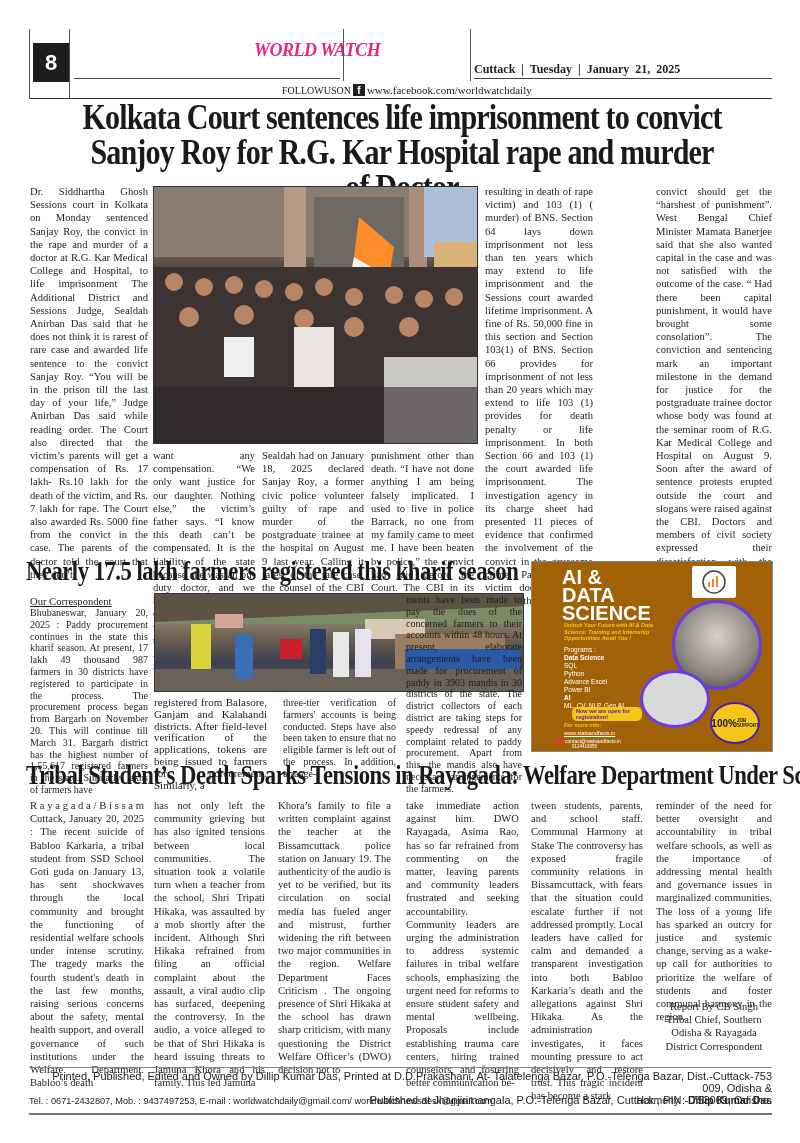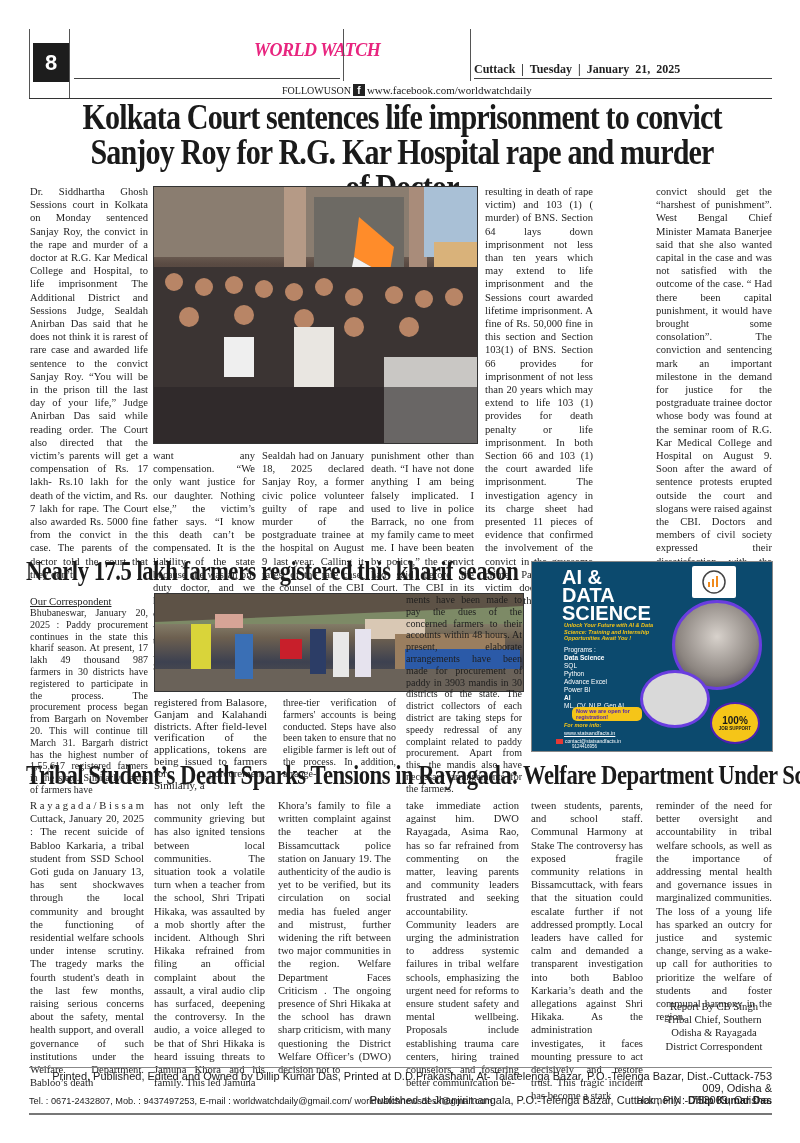--- a/index.html
+++ b/index.html
@@ -23,21 +23,21 @@
   .h1 { left: 24px; top: 100px; width: 756px; font-size: 35px; letter-spacing: -1px; transform: scaleX(0.86); transform-origin: center top; }
   .h2 { left: 26px; top: 558px; width: 500px; font-size: 27px; text-align: left; letter-spacing: -0.6px; transform: scaleX(0.84); transform-origin: left top; white-space: nowrap; }
   .h3 { left: 26px; top: 762px; width: 750px; font-size: 27px; text-align: left; letter-spacing: -0.6px; transform: scaleX(0.84); transform-origin: left top; white-space: nowrap; }
   
   .col { font-size: 10.6px; line-height: 13.2px; text-align: justify; hyphens: manual; color: #1e1e1e; }
   .byline-u { text-decoration: underline; font-family: Liberation Serif, serif; }
   
   .photo { overflow: hidden; border: 1px solid #333; }
   .photo1 { left: 153px; top: 186px; width: 325px; height: 258px; background: linear-gradient(180deg, #7a6a5c 0%, #9a8878 18%, #5a4b43 30%, #3b3130 55%, #2d2a2c 75%, #484644 100%); }
   .photo2 { left: 154px; top: 593px; width: 370px; height: 99px; background: linear-gradient(180deg, #5f6a58 0%, #8c8771 25%, #6d6050 45%, #3d4150 70%, #5c564e 100%); }
-  .ad { left: 531px; top: 561px; width: 242px; height: 191px; background: #0c4a6e; color: #fff; font-family: "Liberation Sans", sans-serif; border: 1px solid #888; }
+  .ad { left: 531px; top: 561px; width: 242px; height: 191px; background: #a16207; color: #fff; font-family: "Liberation Sans", sans-serif; border: 1px solid #888; }
   .rule-h { height: 1px; background: #888; }
   .footer { font-family: "Liberation Sans", sans-serif; font-size: 9.5px; color: #222; }
 </style>
 </head>
 <body>
 
 <div class="abs mast-left-rule"></div>
 <div class="abs mast-rule2"></div>
 <div class="abs page-num">8</div>
 <div class="abs logo">WORLD WATCH</div>
@@ -156,21 +156,21 @@
   <div style="position:absolute; left:32px; top:168px; font-size:5.5px; text-decoration:underline;">www.statsandfacts.in</div>
   <div style="position:absolute; left:24px; top:176px; font-size:5px; display:flex; gap:2px; align-items:center;">
     <span style="display:inline-block; width:7px; height:5px; background:#e53935;"></span>
     <span>contact@statsandfacts.in</span>
   </div>
   <div style="position:absolute; left:40px; top:182px; font-size:4.5px; line-height:5px;">
     <span>9124416956</span>
   </div>
   <div style="position:absolute; left:140px; top:38px; width:90px; height:90px; border-radius:50%; background:radial-gradient(circle at 50% 40%, #d8d2cc 0%, #8c8580 60%, #3a3340 100%); border:3px solid #6a3de0;"></div>
   <div style="position:absolute; left:108px; top:108px; width:70px; height:58px; border-radius:50%; background:#d9d9d9; border:3px solid #6a3de0;"></div>
-  <div style="position:absolute; left:178px; top:140px; width:50px; height:42px; border-radius:50%; background:#f5c518; color:#1a1a1a; display:flex; flex-direction:column; align-items:center; justify-content:center; border:2px solid #4d1fb3;">
+  <div style="position:absolute; left:178px; top:140px; width:50px; height:42px; border-radius:50%; background:#f5c518; color:#1a1a1a; display:flex; align-items:center; justify-content:center; border:2px solid #4d1fb3;">
     <span style="font-weight:bold; font-size:10px;">100%</span>
     <span style="font-size:4.5px; font-weight:bold;">JOB SUPPORT</span>
   </div>
 </div>
 
 <div class="abs headline h3">Tribal Student’s Death Sparks Tensions in Rayagada: Welfare Department Under Scrutiny</div>
 
 <div class="abs col" style="left:30px; top:799px; width:114px;">R a y a g a d a / B i s s a m Cuttack, January 20, 2025 :  The recent suicide of Babloo Karkaria, a tribal student from SSD School Goti guda on January 13, has sent shockwaves through the local community and brought the functioning of residential welfare schools under intense scrutiny. The tragedy marks the fourth student's death in the last few months, raising serious concerns about the safety, mental health support, and overall governance of such institutions under the Welfare Department. Babloo’s death</div>
 <div class="abs col" style="left:154px; top:799px; width:111px;">has not only left the community grieving but has also ignited tensions between local communities. The situation took a volatile turn when a teacher from the school, Shri Tripati Hikaka, was assaulted by a mob shortly after the incident. Although Shri Hikaka refrained from filing an official complaint about the assault, a viral audio clip has surfaced, deepening the controversy. In the audio, a voice alleged to be that of Shri Hikaka is heard issuing threats to Jamuna Khora and his family. This led Jamuna</div>
 <div class="abs col" style="left:278px; top:799px; width:113px;">Khora’s family to file a written complaint against the teacher at the Bissamcuttack police station on January 19. The authenticity of the audio is yet to be verified, but its circulation on social media has fueled anger and mistrust, further widening the rift between two major communities in the region. Welfare Department Faces Criticism . The ongoing presence of Shri Hikaka at the school has drawn sharp criticism, with many questioning the District Welfare Officer’s (DWO) decision not to</div>

